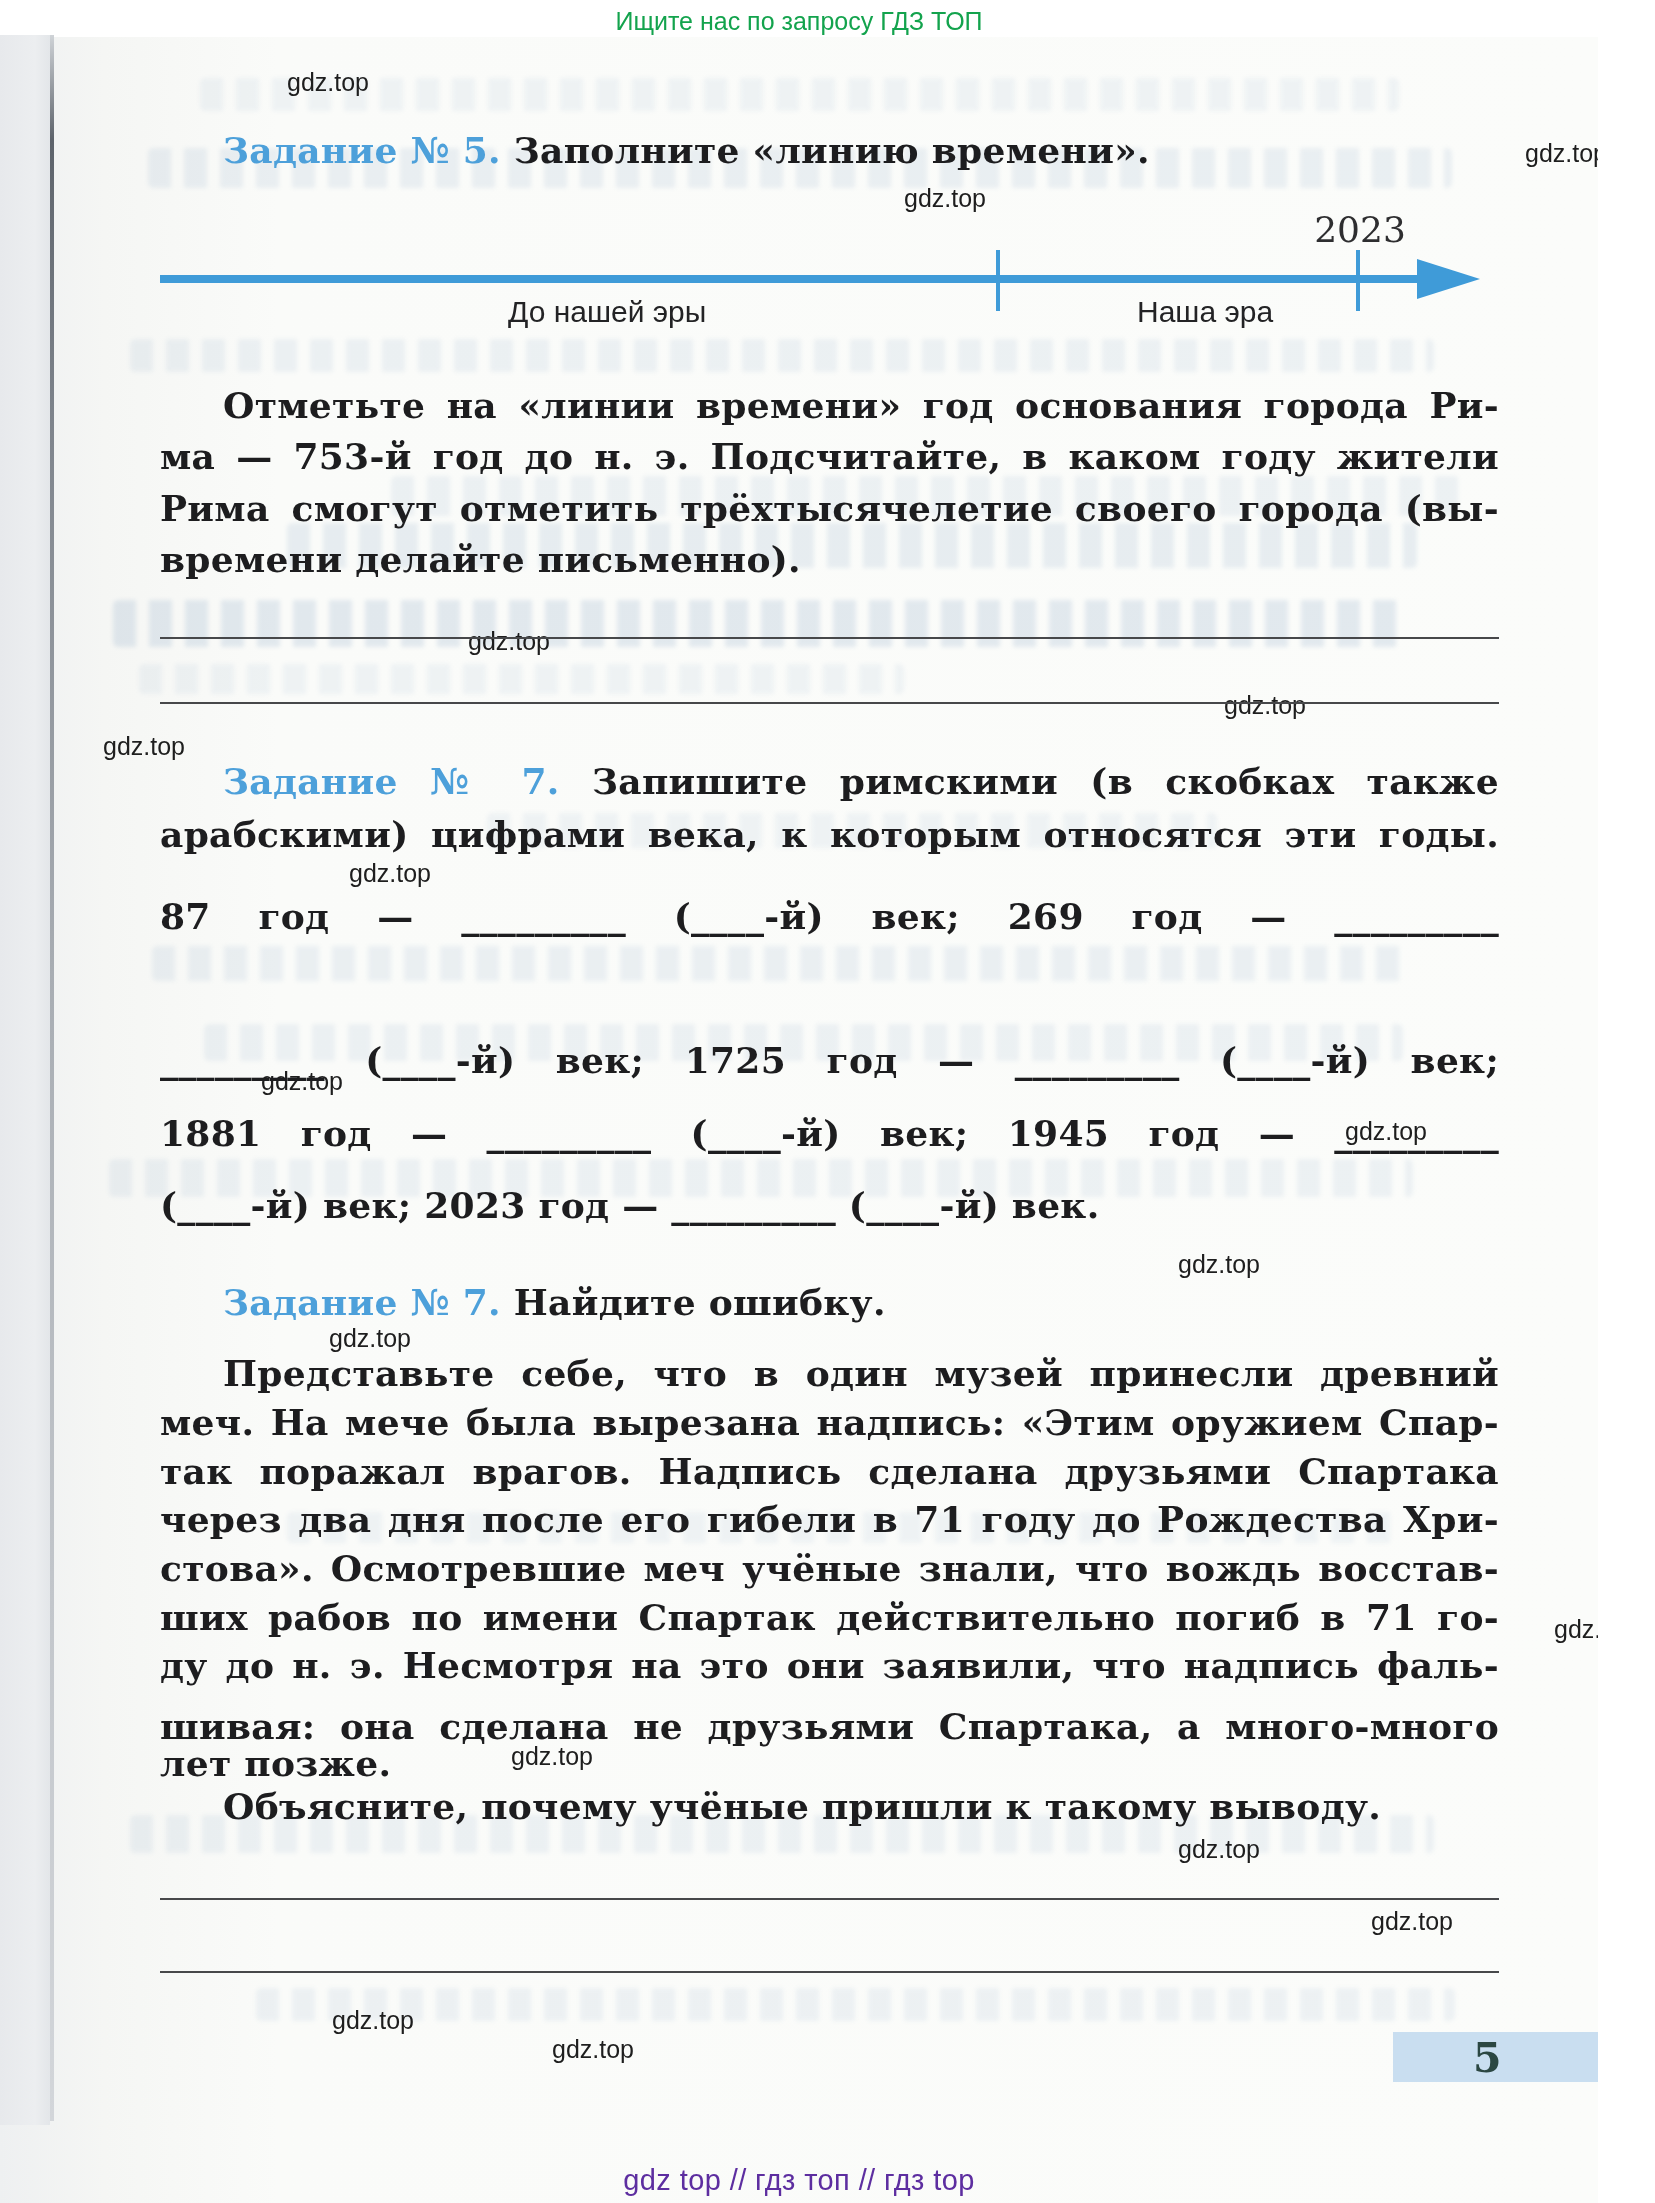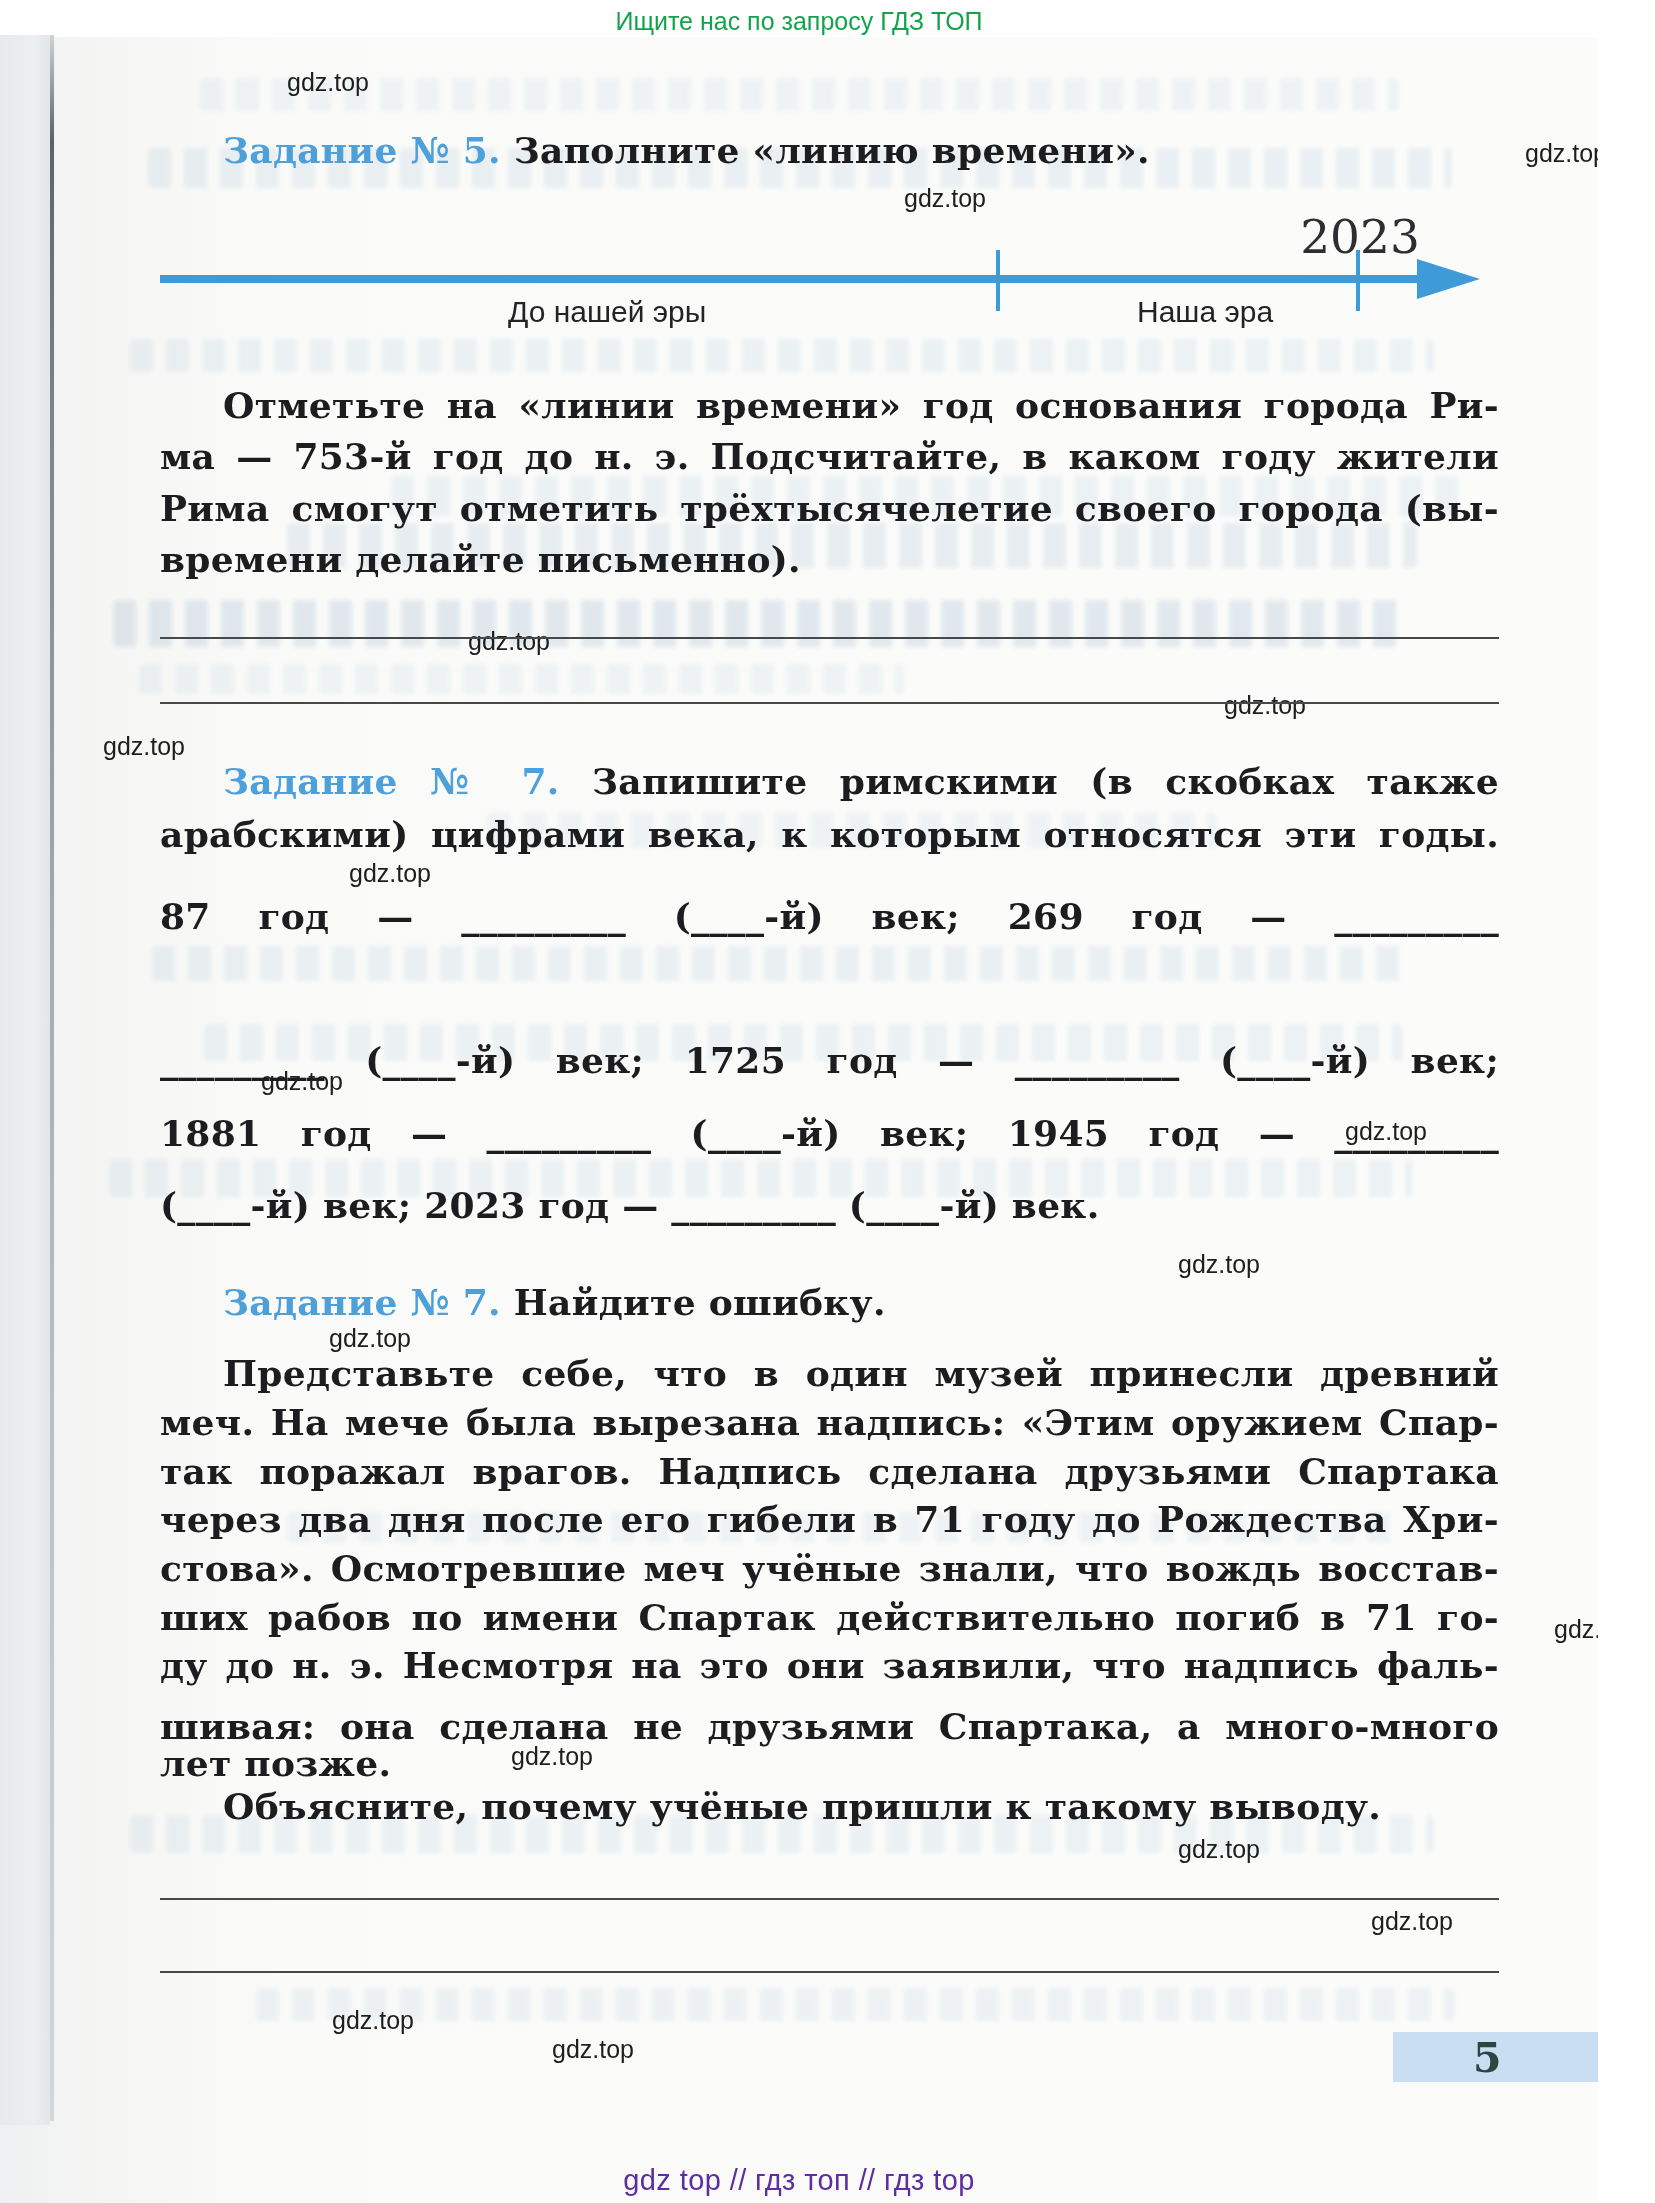--- a/index.html
+++ b/index.html
@@ -30,21 +30,21 @@
   .line .num{color:#4da0da;}
   .indent{text-indent:63px;}
 
   .rule{position:absolute;left:160px;width:1339px;height:0;border-bottom:2.6px solid #47484a;}
 
   .tl-bar{position:absolute;left:160px;top:275px;width:1260px;height:7.8px;background:#3f9bd8;}
   .tl-arrow{position:absolute;left:1417px;top:259px;width:0;height:0;
     border-left:63px solid #3f9bd8;border-top:20px solid transparent;border-bottom:20px solid transparent;}
   .tl-tick{position:absolute;top:250px;width:4.3px;height:61px;background:#3f9bd8;}
   .tl-year{position:absolute;left:1299px;top:209px;width:122px;text-align:center;
-    font-size:47px;font-weight:400;color:#2e2e30;}
+    font-size:36px;font-weight:400;color:#2e2e30;}
   .tl-label{position:absolute;top:295px;font-family:"Liberation Sans",sans-serif;
     font-size:30px;color:#232325;}
 
   .band{position:absolute;left:1393px;top:2032px;width:262px;height:50px;background:#c9def0;}
   .band .pn{position:absolute;left:80px;top:1.7px;font-size:41px;font-weight:700;color:#2b4742;}
 
   .site-footer{position:absolute;left:0;top:2164px;width:100%;text-align:center;
     font-family:"Liberation Sans",sans-serif;font-size:29px;font-weight:500;
     color:#5d2ea0;letter-spacing:0.4px;}
 </style>

